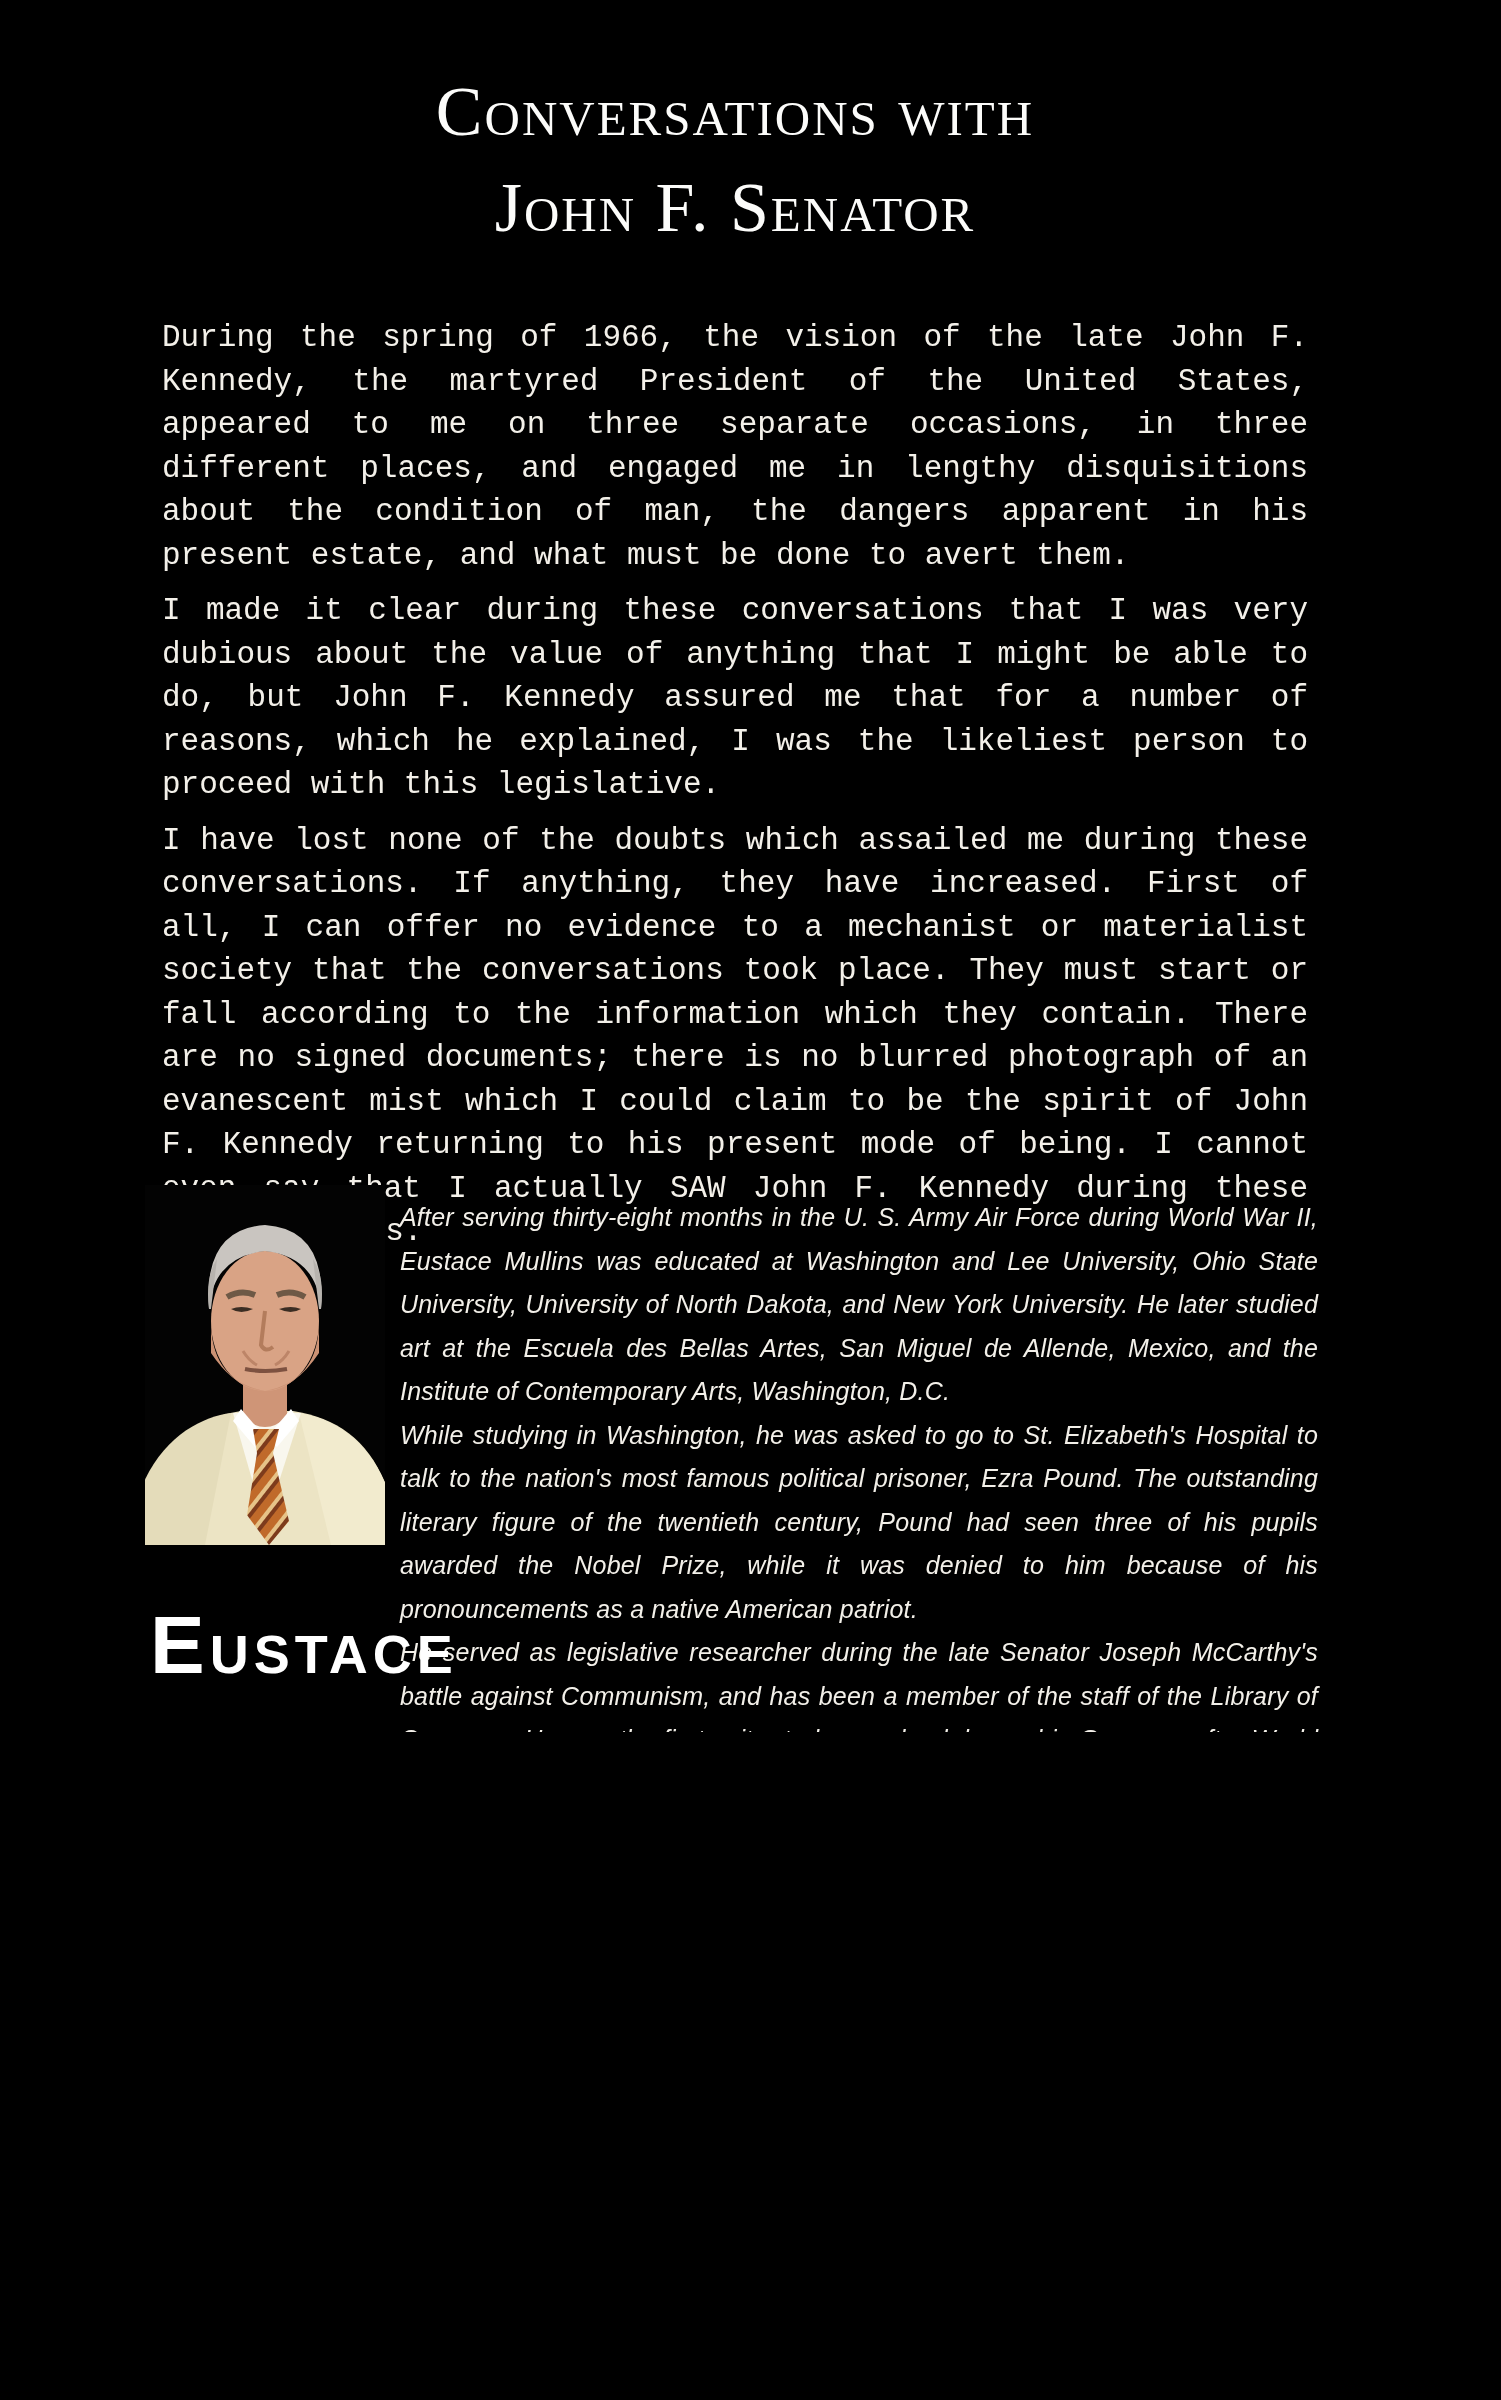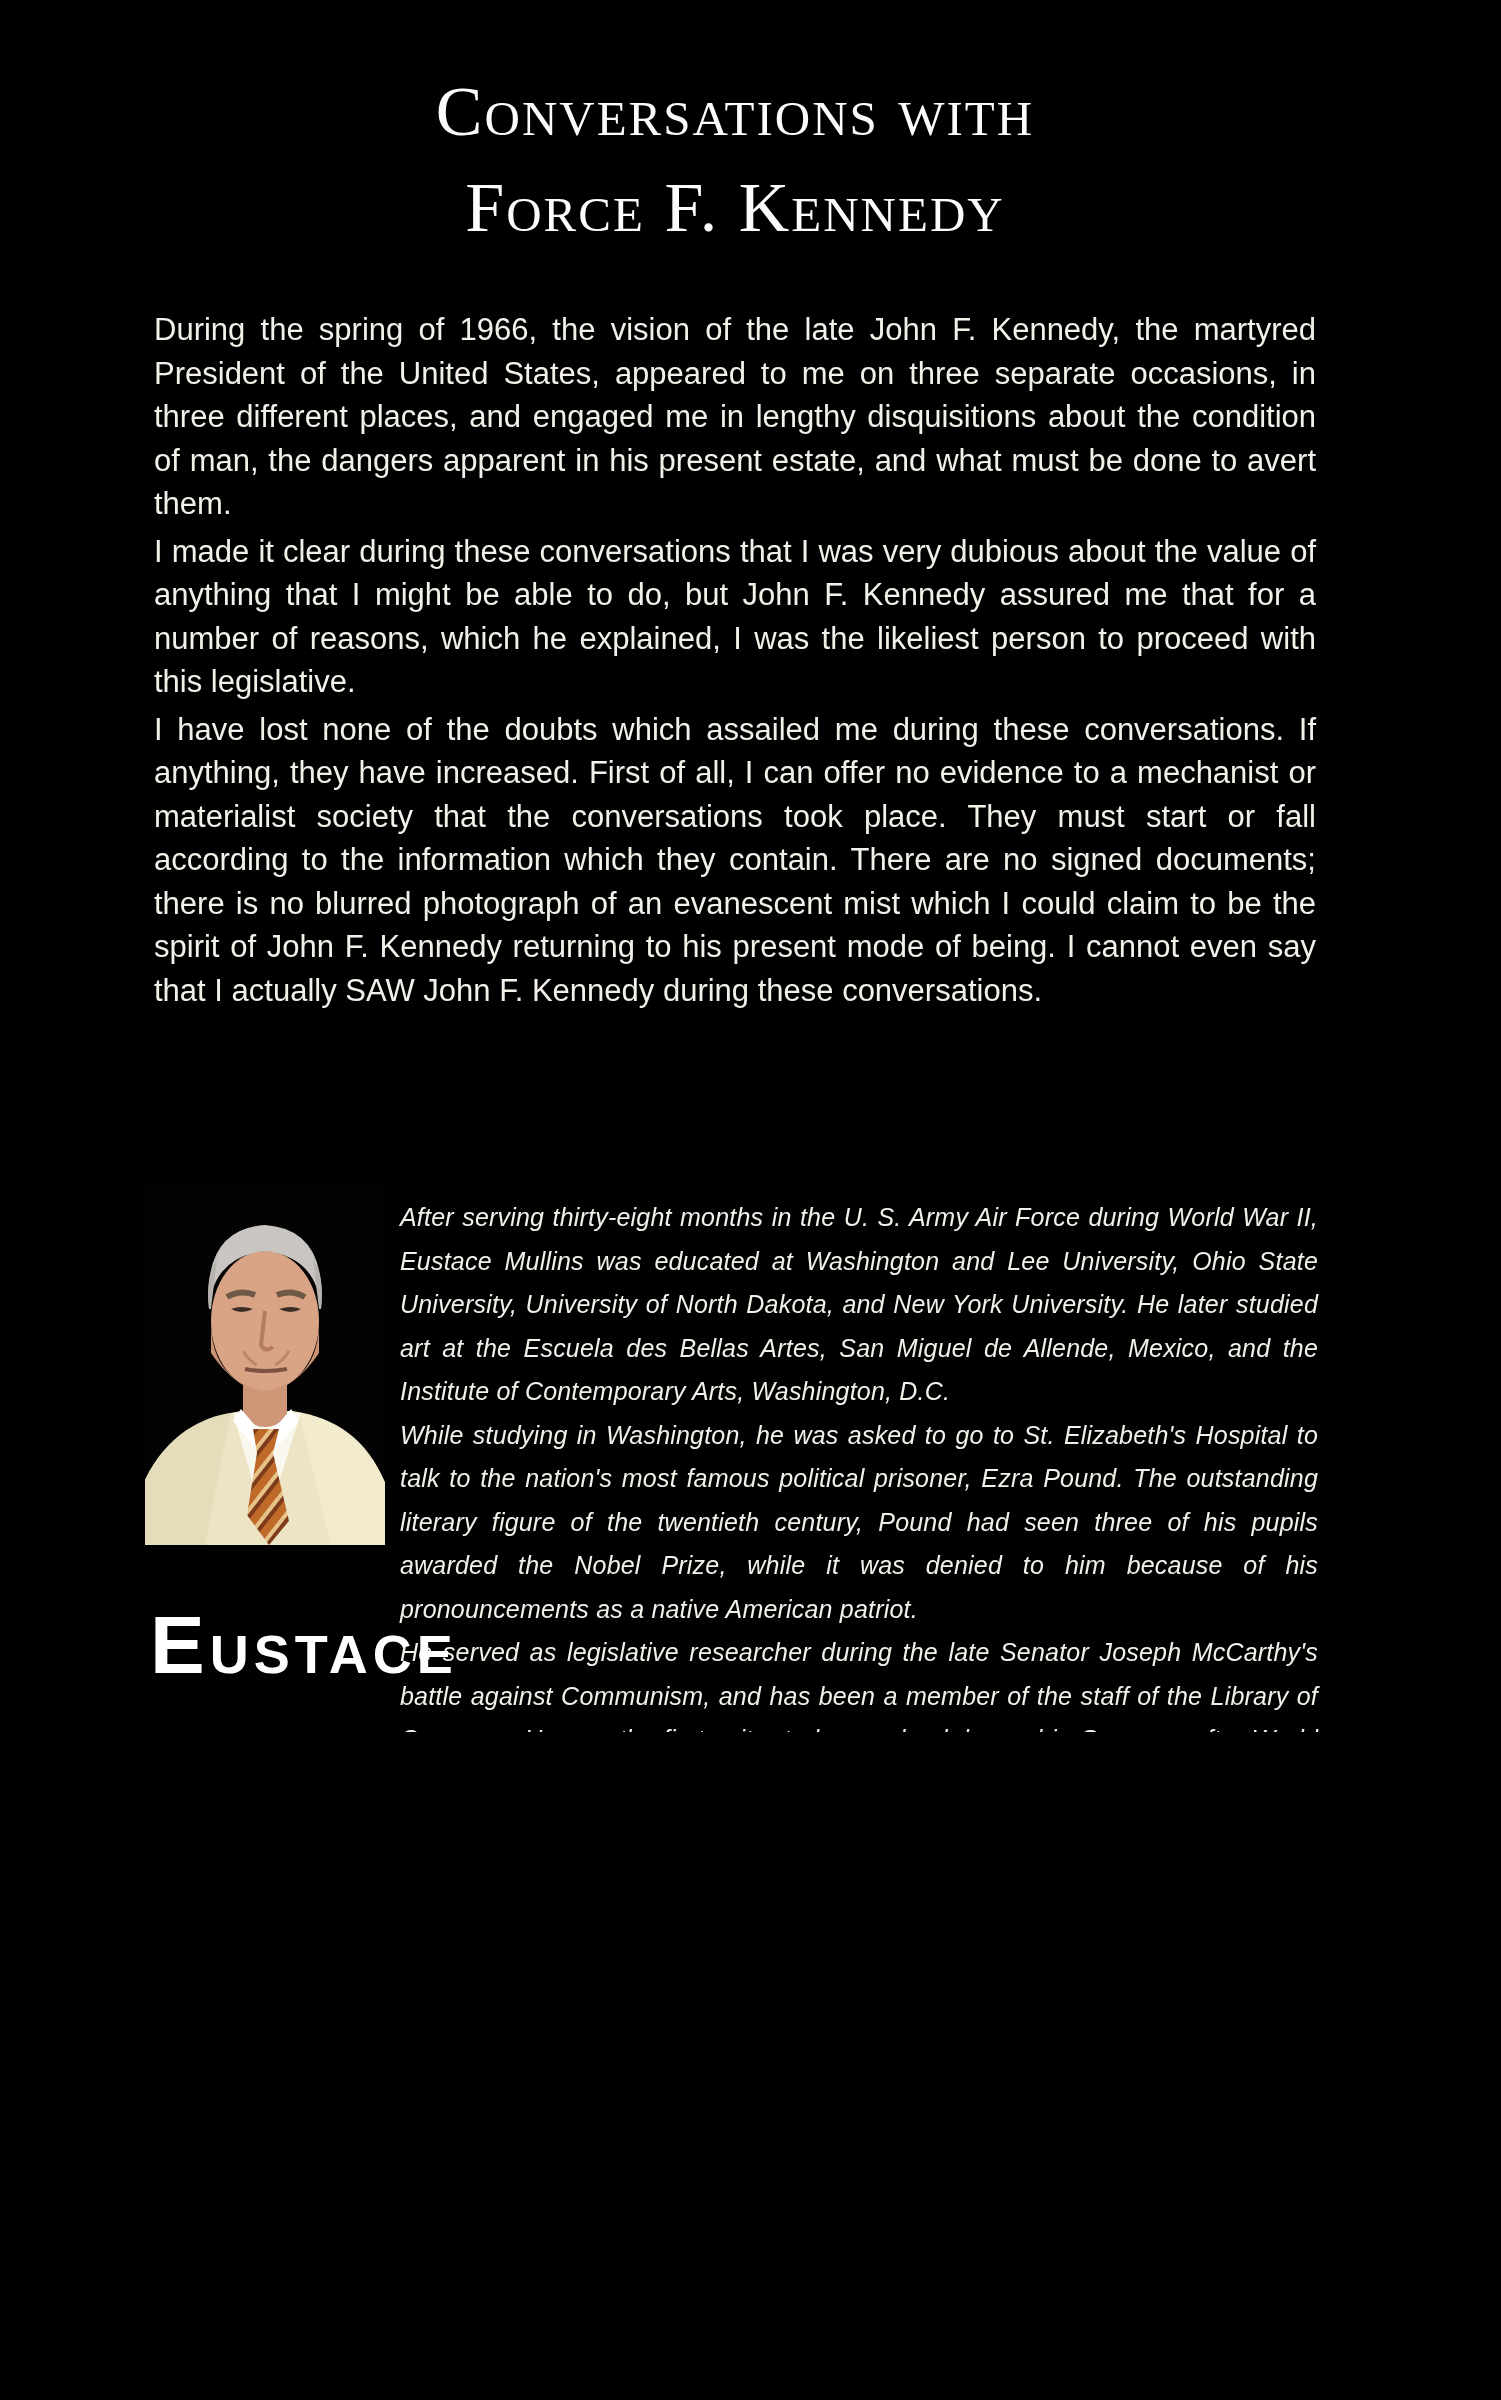--- a/index.html
+++ b/index.html
@@ -8,21 +8,21 @@
   .abs{position:absolute;}
 
   
   #title{left:150px;top:64px;width:1170px;text-align:center;color:#fcfcfa;
          font-family:"Liberation Serif",serif;font-variant:small-caps;
          font-size:70px;line-height:96px;letter-spacing:2px;}
 
   
   #synopsis{left:150px;top:304px;width:1170px;color:#f3f0e9;
             font-size:31px;line-height:43.5px;text-align:justify;}
-  #synopsis p{margin:4px;}
+  #synopsis p{margin:12px;font-family:Liberation Mono, monospace;}
 
   
   #photo{left:145px;top:1185px;width:240px;height:360px;}
 
   
   #bio{left:400px;top:1196px;width:918px;color:#f3f0e9;font-style:italic;
        font-size:25px;line-height:43.5px;text-align:justify;letter-spacing:.2px;}
   #bio p{margin:0;}
 
   
@@ -64,21 +64,21 @@
   
   #eye-logo{left:1128px;top:1903px;width:230px;height:186px;z-index:2;}
 </style>
 </head>
 <body>
 
 <div id="page">
 
   <div class="abs" id="title">
     <div>Conversations with</div>
-    <div>Force F. Kennedy</div>
+    <div>John F. Senator</div>
   </div>
 
   <div class="abs" id="synopsis">
     <p>During the spring of 1966, the vision of the late John F. Kennedy, the martyred President of the United States, appeared to me on three separate occasions, in three different places, and engaged me in lengthy disquisitions about the condition of man, the dangers apparent in his present estate, and what must be done to avert them.</p>
     <p>I made it clear during these conversations that I was very dubious about the value of anything that I might be able to do, but John F. Kennedy assured me that for a number of reasons, which he explained, I was the likeliest person to proceed with this legislative.</p>
     <p>I have lost none of the doubts which assailed me during these conversations. If anything, they have increased. First of all, I can offer no evidence to a mechanist or materialist society that the conversations took place. They must start or fall according to the information which they contain. There are no signed documents; there is no blurred photograph of an evanescent mist which I could claim to be the spirit of John F. Kennedy returning to his present mode of being. I cannot even say that I actually SAW John F. Kennedy during these conversations.</p>
   </div>
 
   <svg class="abs" id="photo" viewBox="0 0 240 360" preserveAspectRatio="none" aria-hidden="true">
     <defs>

